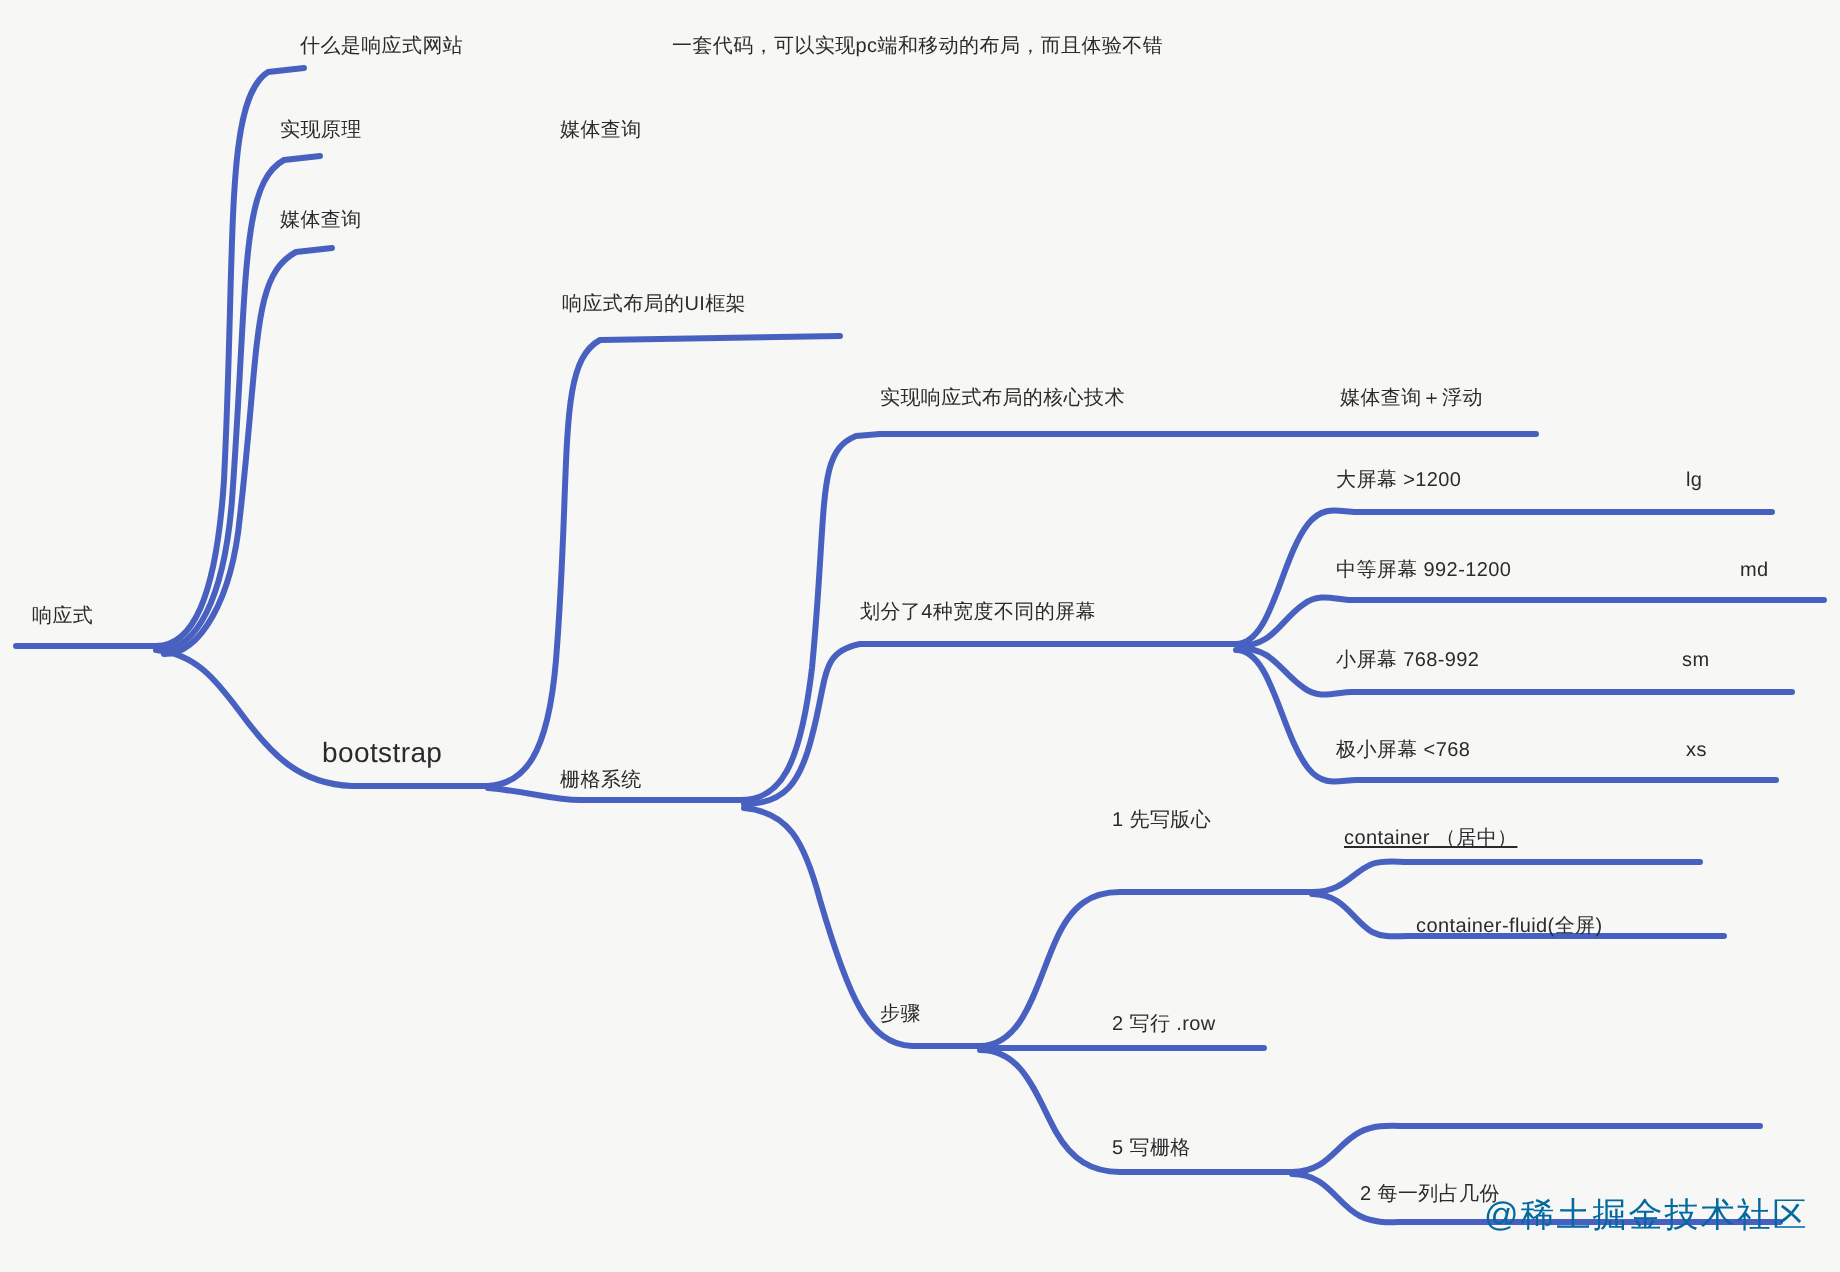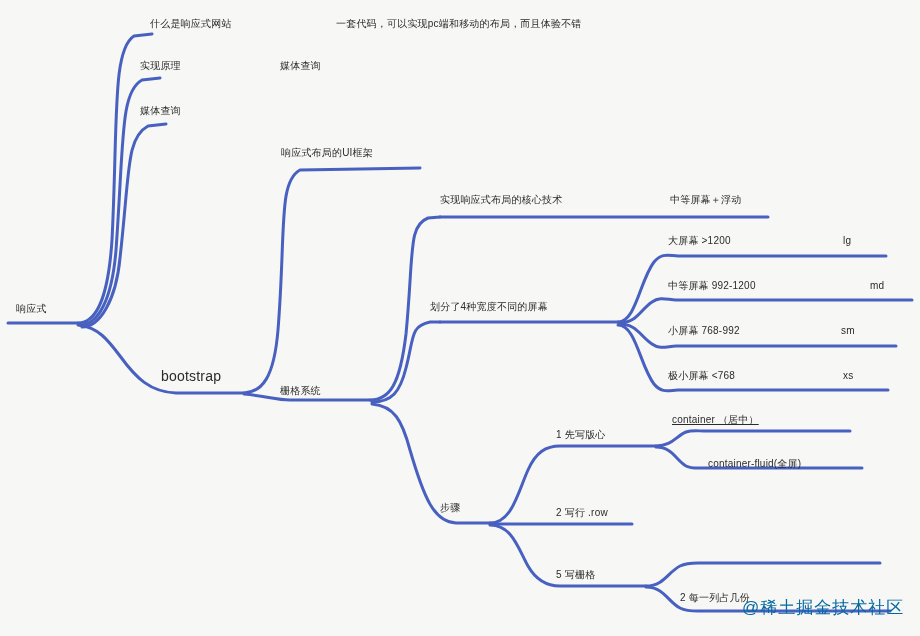--- a/index.html
+++ b/index.html
@@ -103,39 +103,39 @@
 
 
   <div class="node-label" style="left:147px; top:369px; font-size:14px;margin-left:14px;">bootstrap</div>
 
   <div class="node-label" style="left:281px; top:145px;">响应式布局的UI框架</div>
 
   <div class="node-label" style="left:280px; top:383px;">栅格系统</div>
 
   <div class="node-label" style="left:440px; top:192px;">实现响应式布局的核心技术</div>
 
-  <div class="node-label" style="left:670px; top:192px;">中等屏幕＋浮动</div>
+  <div class="node-label" style="left:670px; top:192px;">媒体查询＋浮动</div>
 
   <div class="node-label" style="left:430px; top:299px;">划分了4种宽度不同的屏幕</div>
 
   <div class="node-label" style="left:668px; top:233px;">大屏幕  &gt;1200</div>
   <div class="node-label" style="left:843px; top:233px;">lg</div>
 
   <div class="node-label" style="left:668px; top:278px;">中等屏幕  992-1200</div>
   <div class="node-label" style="left:870px; top:278px;">md</div>
 
   <div class="node-label" style="left:668px; top:323px;">小屏幕  768-992</div>
   <div class="node-label" style="left:841px; top:323px;">sm</div>
 
   <div class="node-label" style="left:668px; top:368px;">极小屏幕 &lt;768</div>
   <div class="node-label" style="left:843px; top:368px;">xs</div>
 
   <div class="node-label" style="left:440px; top:500px;">步骤</div>
 
-  <div class="node-label" style="left:556px; top:427px;">1 先写版心</div>
+  <div class="node-label" style="left:556px; top:403px;">1 先写版心</div>
 
   <div class="node-label" style="left:672px; top:412px;text-decoration:underline;">container  （居中）</div>
 
   <div class="node-label" style="left:708px; top:456px;">container-fluid(全屏)</div>
 
   <div class="node-label" style="left:556px; top:505px;">2 写行 .row</div>
 
   <div class="node-label" style="left:556px; top:567px;">5 写栅格</div>
 
 

